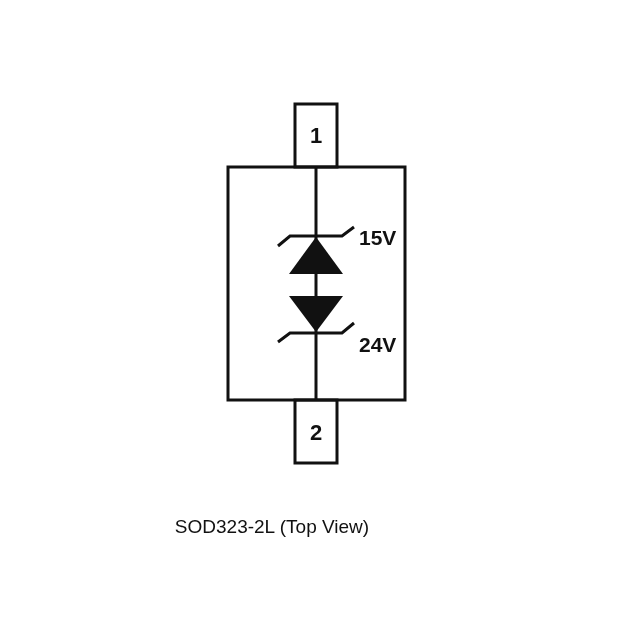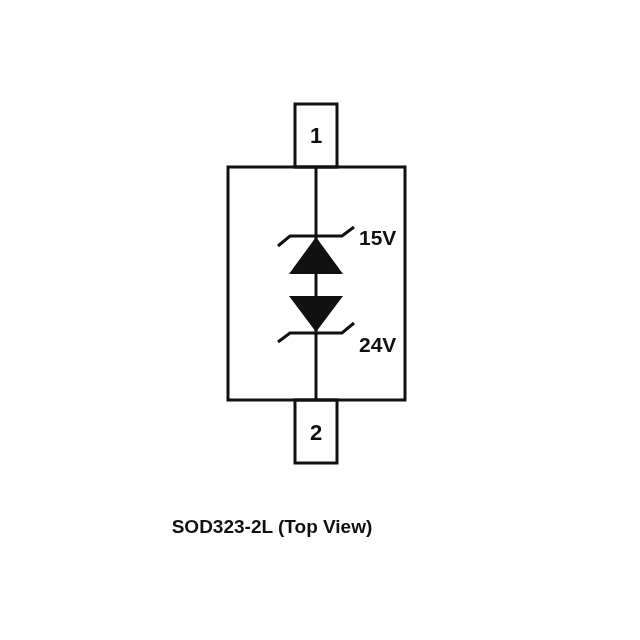--- a/index.html
+++ b/index.html
@@ -1,20 +1,20 @@
 <!DOCTYPE html>
 <html><head>
 <meta charset="utf-8">
 <style>
   html, body { margin: 0; padding: 0; background: #ffffff; }
   body { width: 640px; height: 640px; position: relative; overflow: hidden; font-family: "Liberation Sans", sans-serif; }
   #diagram { position: absolute; left: 0; top: 0; width: 640px; height: 640px; }
   .pin-label { font-family: "Liberation Sans", sans-serif; font-weight: bold; font-size: 22px; fill: #111; }
   .volt-label { font-family: "Liberation Sans", sans-serif; font-weight: bold; font-size: 21px; fill: #111; }
-  .caption { position: absolute; left: 0; width: 544px; top: 516px; text-align: center; font-family: "Liberation Sans", sans-serif; font-weight: bold; font-size: 19px; color: #111; }
+  .caption { position: absolute; left: 0; width: 544px; top: 516px; text-align: center; font-family: "Liberation Sans", sans-serif; font-weight: normal; font-size: 19px; color: #111; }
 </style>
 </head>
 <body>
 
 <svg id="diagram" viewBox="0 0 640 640" xmlns="http://www.w3.org/2000/svg">
   <g stroke="#111" stroke-width="3" fill="none">
 
     <rect x="228" y="167" width="177" height="233"></rect>
 
     <rect x="295" y="104" width="42" height="63"></rect>

